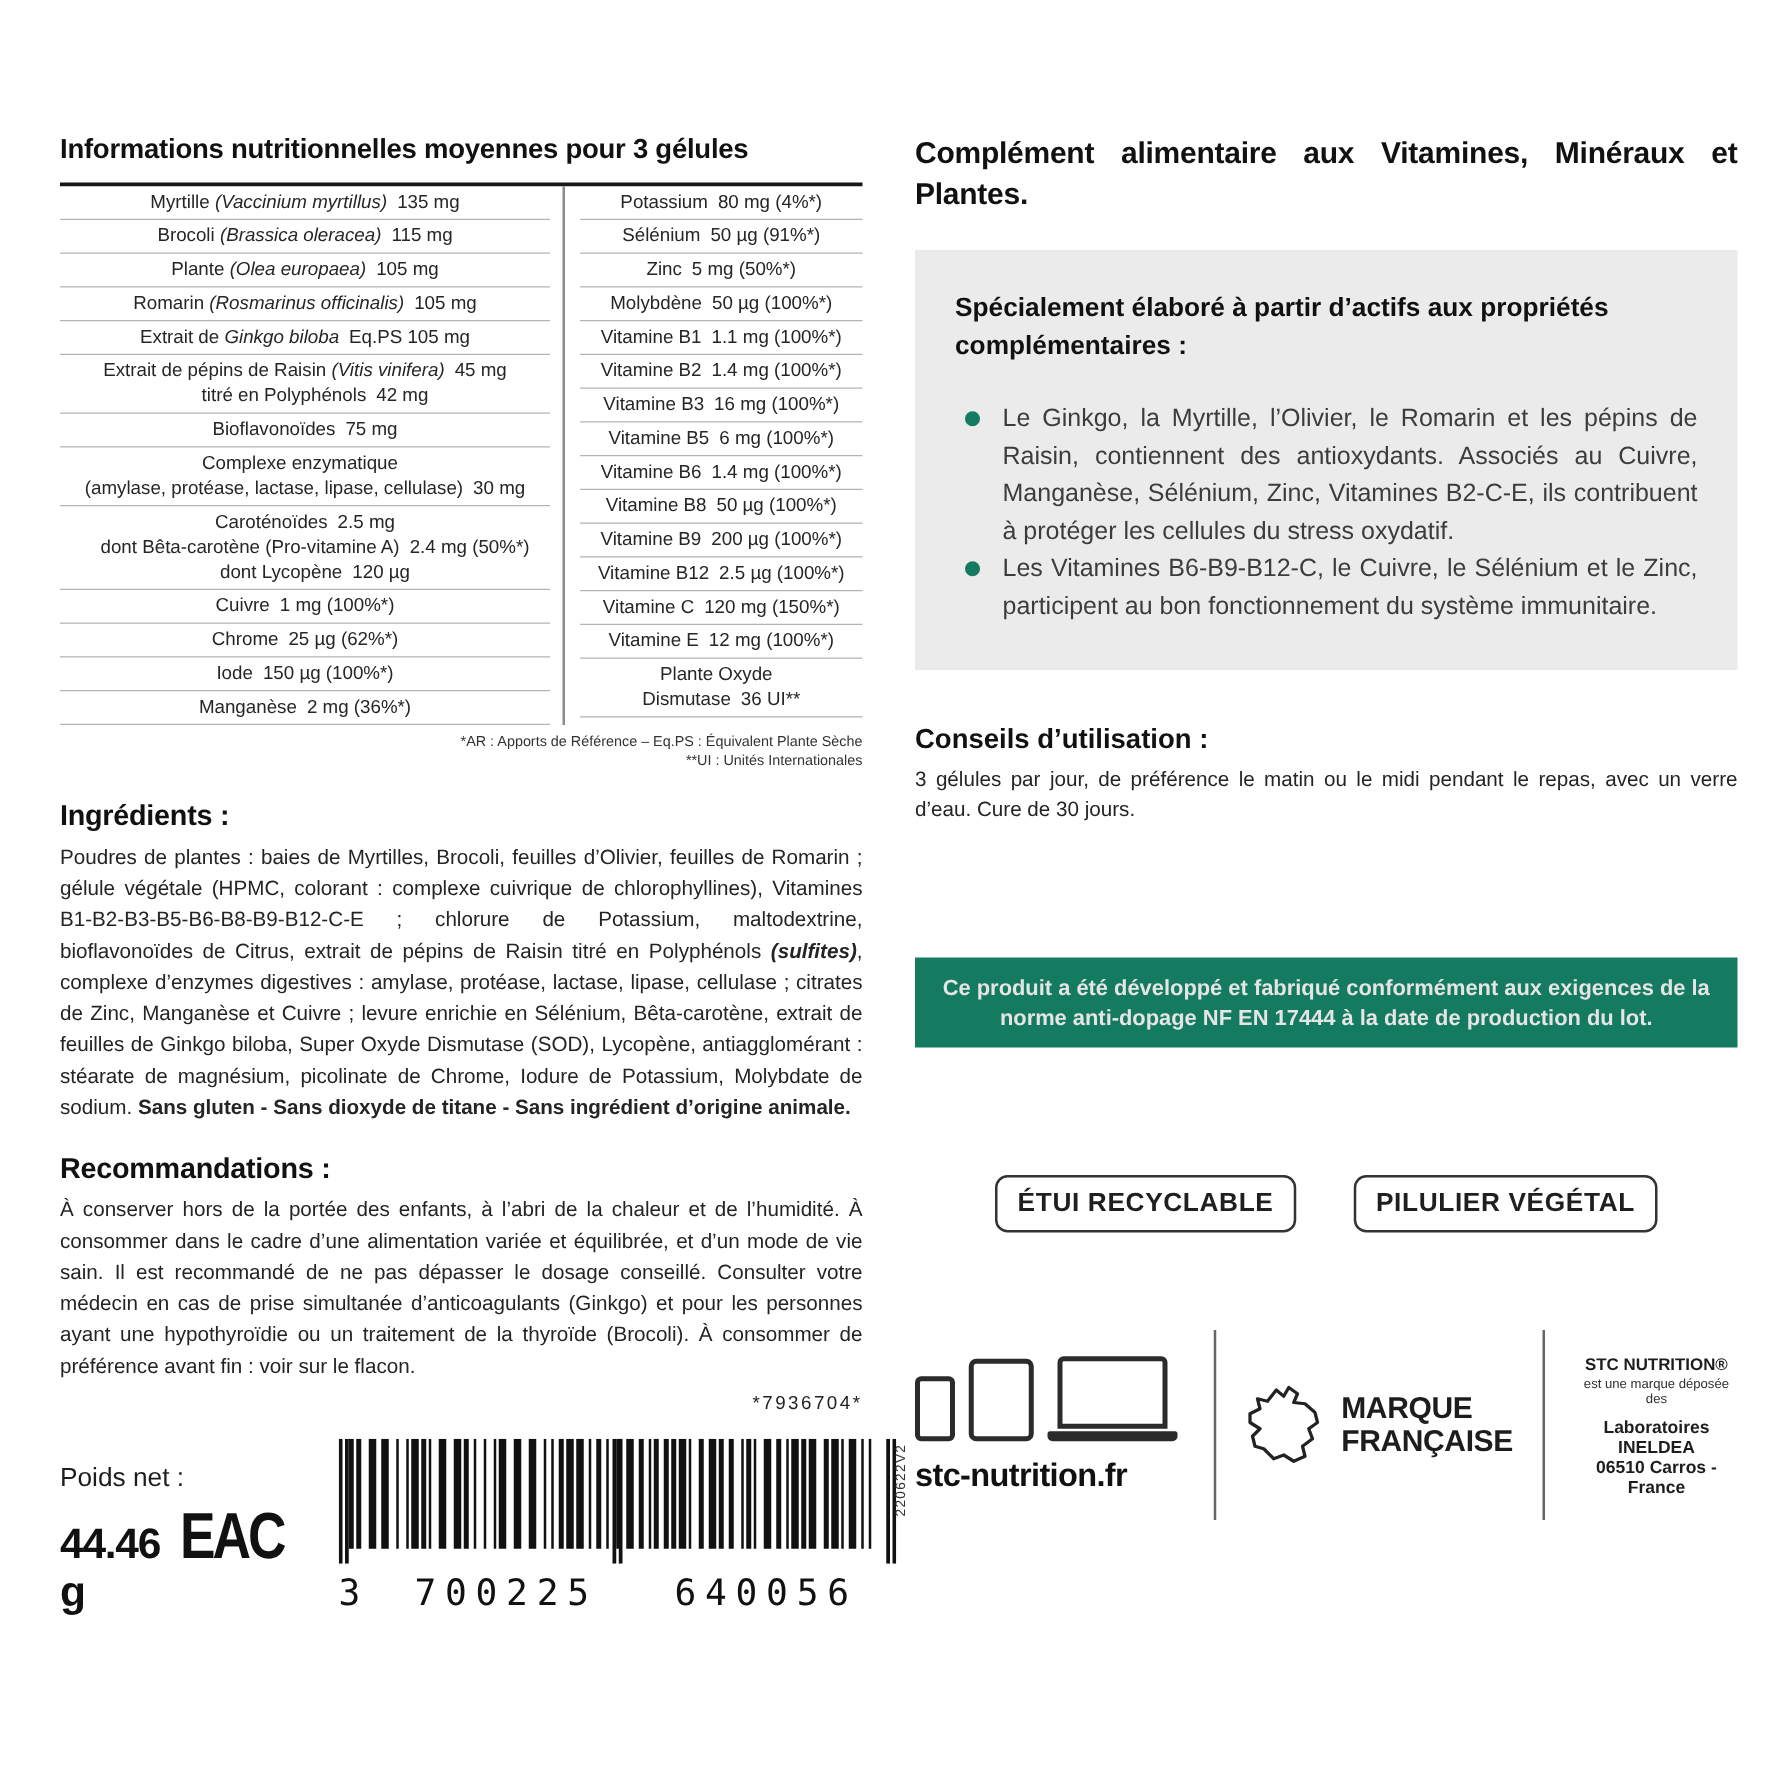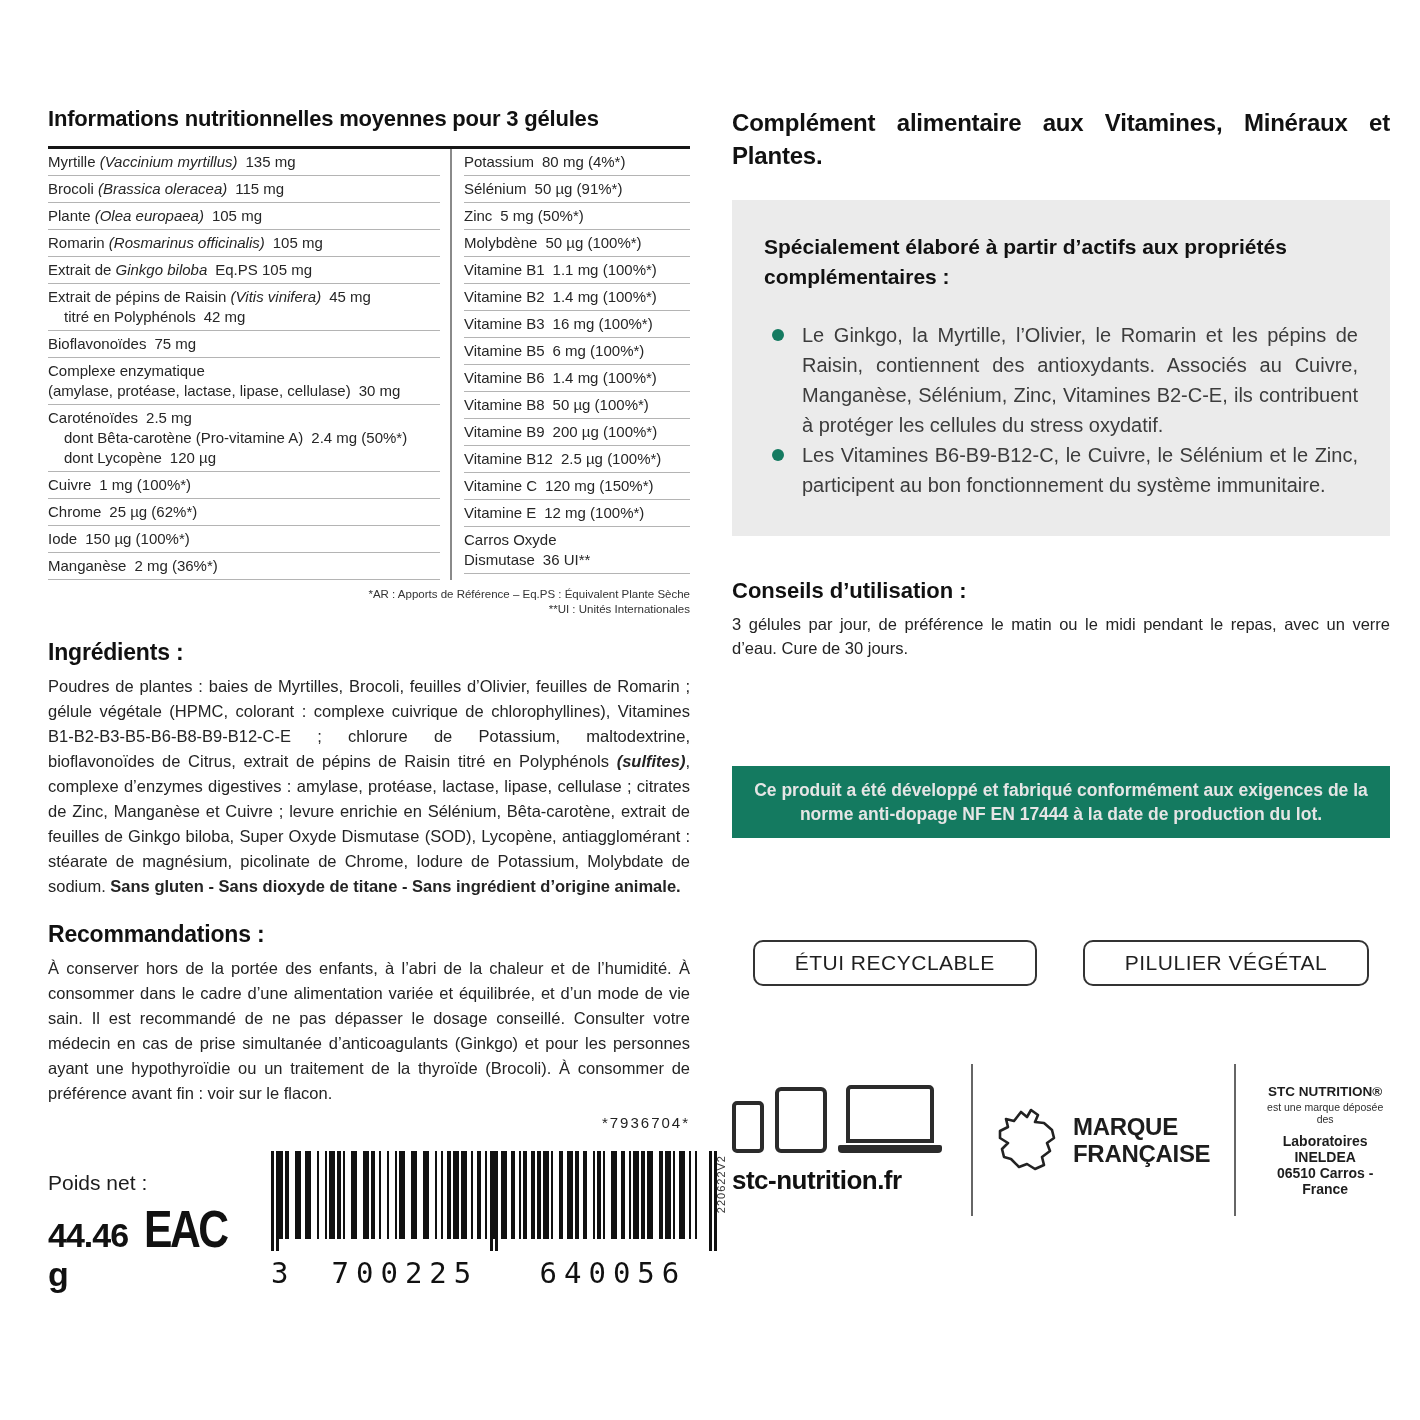--- a/index.html
+++ b/index.html
@@ -9,21 +9,21 @@
   }
   .col-left  { position:absolute; left:48px;  top:106px; width:642px; }
   .col-right { position:absolute; left:732px; top:106px; width:658px; }
 
   
   .table-title { font-size:22px; font-weight:700; color:#111; margin:0 0 14px 0; letter-spacing:-0.2px; }
   .nutri-table { display:flex; border-top:3px solid #161616; align-items:stretch; }
   .sub-left  { width:404px; border-right:2px solid #8a8a8a; padding-right:10px; box-sizing:border-box; }
   .sub-right { flex:1; padding-left:12px; }
   .nrow  { border-bottom:1px solid #b4b4b4; padding:3px 0; }
-  .nline { display:flex; justify-content:flex-start; align-items:baseline; font-size:15px; line-height:20px; color:#262626; }
+  .nline { display:flex; justify-content:center; align-items:baseline; font-size:15px; line-height:20px; color:#262626; }
   .nline .nlabel em { font-style:italic; }
   .nline.indent .nlabel { padding-left:16px; }
   .nvalue { white-space:nowrap; padding-left:8px; }
   .footnotes { text-align:right; font-size:11.5px; line-height:15px; margin-top:7px; color:#333; }
 
   .section-h { font-size:23px; font-weight:700; color:#111; margin:22px 0 8px 0; letter-spacing:-0.2px; }
   .para { font-size:16.5px; line-height:25px; text-align:justify; margin:0; color:#242424; }
 
   .product-code { text-align:right; font-size:15px; font-weight:500; letter-spacing:2px; margin-top:8px; color:#222; }
 
@@ -49,21 +49,21 @@
   .props-list li { display:flex; gap:18px; }
   .dot { width:12px; height:12px; border-radius:50%; flex:0 0 auto; margin-top:9px; }
   .btxt { font-size:20px; line-height:30px; color:#3c3c3c; text-align:justify; }
 
   .usage-h { font-size:22px; font-weight:700; color:#111; margin:42px 0 8px 0; }
   .usage-body { font-size:16.5px; line-height:24px; text-align:justify; margin:0; color:#242424; }
 
   .banner { margin-top:106px; color:#e5e5e5; font-weight:700; font-size:17.5px; line-height:24px; text-align:center; padding:12px 20px; }
 
   .badges-row { margin-top:102px; display:flex; justify-content:center; gap:46px; }
-  .badge { border:2.5px solid #333333; border-radius:10px; padding:9px 40px; font-size:21px; font-weight:400; letter-spacing:0.5px; color:#1f1f1f; white-space:nowrap; }
+  .badge { border:2.5px solid #333333; border-radius:10px; padding:9px 16px; font-size:21px; font-weight:700; letter-spacing:0.5px; color:#1f1f1f; white-space:nowrap; }
 
   .footer-row { margin-top:78px; display:flex; align-items:center; }
   .web-block { width:215px; }
   .devices { display:flex; align-items:flex-end; gap:11px; }
   .phone  { width:24px; height:44px; border:4px solid #2b2b2b; border-radius:5px; }
   .tablet { width:44px; height:58px; border:4px solid #2b2b2b; border-radius:6px; }
   .laptop { display:flex; flex-direction:column; align-items:center; }
   .laptop .screen { width:80px; height:50px; border:4px solid #2b2b2b; border-radius:5px 5px 0 0; }
   .laptop .base   { width:104px; height:8px; background:#2b2b2b; border-radius:2px 2px 4px 4px; margin-top:2px; }
   .site { font-size:26px; font-weight:700; letter-spacing:-0.5px; margin-top:12px; color:#111; }
@@ -259,21 +259,21 @@
           </div>
         </div>
         <div class="nrow">
           <div class="nline">
             <span class="nlabel"><span>Vitamine E</span></span>
             <span class="nvalue">12 mg (100%*)</span>
           </div>
         </div>
         <div class="nrow">
           <div class="nline">
-            <span class="nlabel"><span>Carros Oxyde</span></span>
+            <span class="nlabel"><span>Plante Oxyde</span></span>
             <span class="nvalue"></span>
           </div>
           <div class="nline">
             <span class="nlabel"><span>Dismutase</span></span>
             <span class="nvalue">36 UI**</span>
           </div>
         </div>
       </div>
   </div>
 

